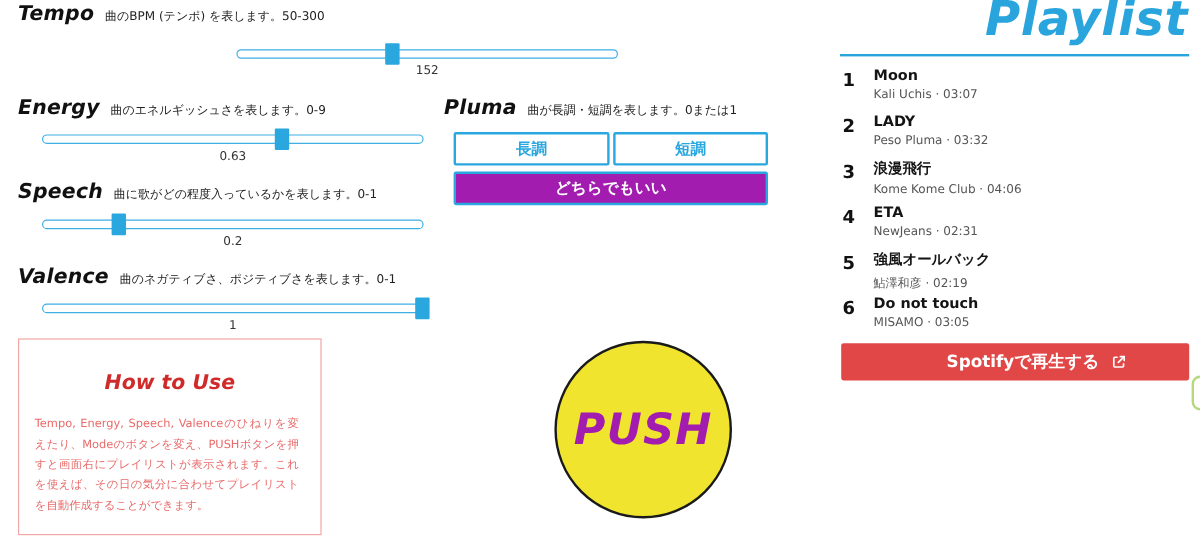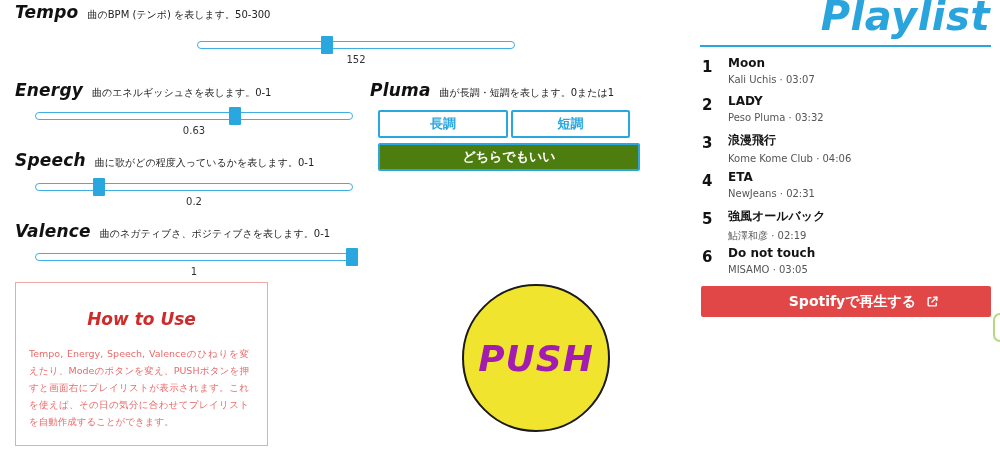--- a/index.html
+++ b/index.html
@@ -14,21 +14,21 @@
 
   
   .track { position:absolute; height:8px; background:#fff; border:1px solid #3fafe3; border-radius:4px; }
   .thumb { position:absolute; top:-6px; width:12px; height:18px; background:#29a7de; border-radius:1px; cursor:pointer; }
   .slider-value { position:absolute; text-align:center; font-size:10px; color:#333; }
 
   
   .mode-btn { position:absolute; height:28px; display:flex; align-items:center; justify-content:center;
               background:#fff; border:2px solid #29a7de; border-radius:2px; color:#29a7de;
               font-weight:bold; font-size:13px; cursor:pointer; }
-  .mode-btn.filled { background:#4d7c0f; border:2px solid #29a7de; color:#fff; }
+  .mode-btn.filled { background:#a21caf; border:2px solid #29a7de; color:#fff; }
 
   
   .howto { position:absolute; left:15px; top:282px; width:253px; height:164px;
            border:1px solid #f2a7a7; background:#fff; }
   .howto-title { margin-top:26px; text-align:center; color:#cf2b2b; font-style:italic; font-weight:bold; font-size:17px; }
   .howto-body  { margin:16px 18px 0 13px; color:#e96a6a; font-size:9.5px; line-height:17px; text-align:justify; }
 
   
   .push { position:absolute; left:462px; top:284px; width:148px; height:148px; border-radius:50%;
           background:#f0e42f; border:2px solid #1a1a1a; display:flex; align-items:center; justify-content:center;
@@ -60,21 +60,21 @@
     <span class="sec-title">Tempo</span>
     <span class="sec-desc">曲のBPM (テンポ) を表します。50-300</span>
   </div>
   <div class="track" style="left:197px;top:41px;width:318px">
     <div class="thumb" style="left: calc(40.8% - 6px);"></div>
   </div>
   <div class="slider-value" style="left:197px;top:54px;width:318px">152</div>
 
   <div class="sec-head" style="left:15px;top:80px">
     <span class="sec-title">Energy</span>
-    <span class="sec-desc">曲のエネルギッシュさを表します。0-1</span>
+    <span class="sec-desc">曲のエネルギッシュさを表します。0-9</span>
   </div>
   <div class="track" style="left:35px;top:112px;width:318px">
     <div class="thumb" style="left: calc(63% - 6px);"></div>
   </div>
   <div class="slider-value" style="left:35px;top:125px;width:318px">0.63</div>
 
   <div class="sec-head" style="left:15px;top:150px">
     <span class="sec-title">Speech</span>
     <span class="sec-desc">曲に歌がどの程度入っているかを表します。0-1</span>
   </div>
@@ -95,21 +95,21 @@
   <div class="howto">
     <div class="howto-title">How to Use</div>
     <div class="howto-body">Tempo, Energy, Speech, Valenceのひねりを変えたり、Modeのボタンを変え、PUSHボタンを押すと画面右にプレイリストが表示されます。これを使えば、その日の気分に合わせてプレイリストを自動作成することができます。</div>
   </div>
 
   <div class="sec-head" style="left:370px;top:80px">
     <span class="sec-title">Pluma</span>
     <span class="sec-desc">曲が長調・短調を表します。0または1</span>
   </div>
   <div class="mode-btn" style="left:378px;top:110px;width:130px">長調</div>
-  <div class="mode-btn" style="left:511px;top:110px;width:119px">短調</div>
+  <div class="mode-btn" style="left:511px;top:110px;width:129px">短調</div>
   <div class="mode-btn filled" style="left:378px;top:143px;width:262px">どちらでもいい</div>
 
   <div class="push">PUSH</div>
 
   <div class="pl-title">Playlist</div>
   <div class="pl-line"></div>
 
   <div class="pl-item" style="top:56px">
     <span class="pl-no">1</span>
     <div>

